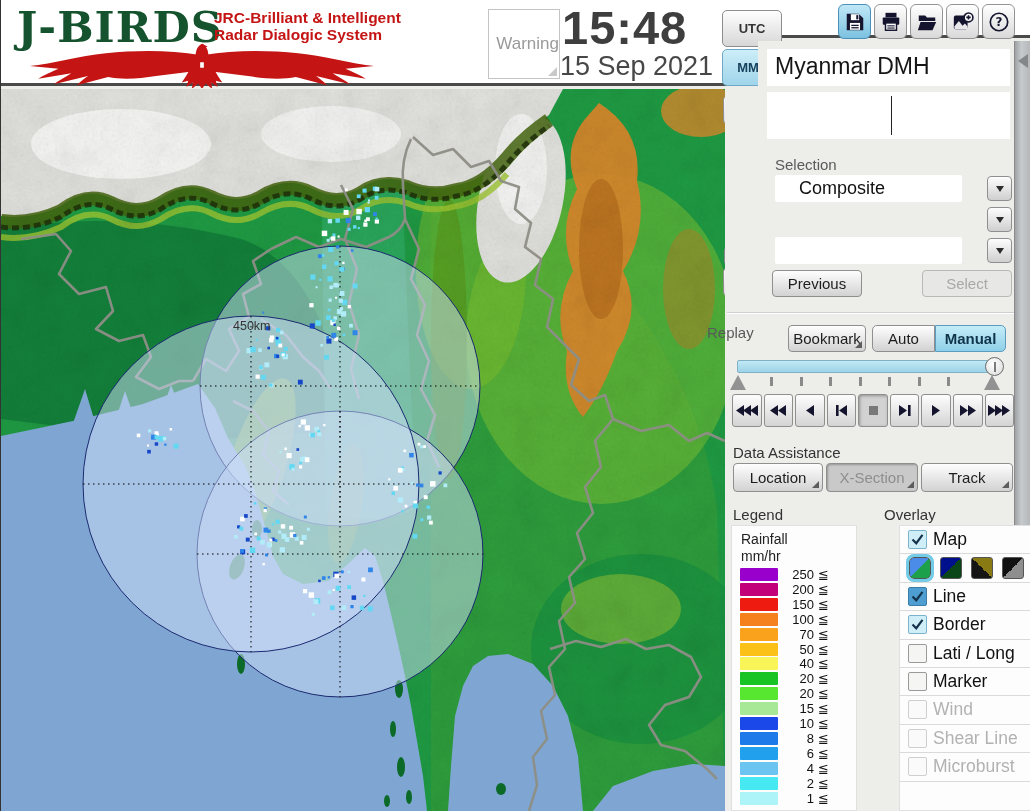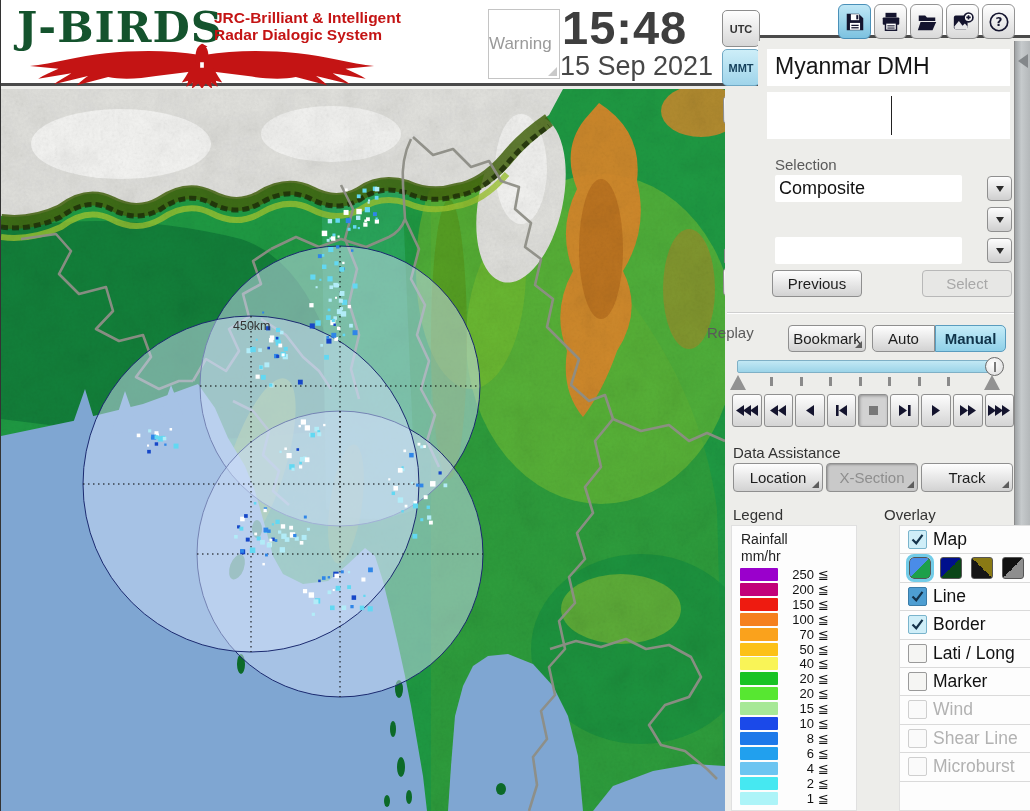--- a/index.html
+++ b/index.html
@@ -9,27 +9,27 @@
   .abs{position:absolute;}
 
   
   #hdr{left:0;top:0;width:757px;height:86px;background:#fff;border-bottom:3px solid #4a4a4a;}
   #hdr-right{left:757px;top:0;width:273px;height:38px;background:#fff;border-bottom:3px solid #4a4a4a;}
   #logo-title{left:16px;top:2px;font-family:"DejaVu Serif","Liberation Serif",serif;
       font-weight:bold;font-size:43px;color:#14532d;letter-spacing:1px;}
   #logo-sub{left:213px;top:9px;color:#c41414;font-weight:bold;font-size:15.5px;line-height:1.12;white-space:nowrap;}
   #eagle{left:10px;top:42px;}
   #warning-btn{left:487px;top:9px;width:72px;height:70px;background:#fff;border:1px solid #c4c4c4;
-      color:#9a9a9a;font-size:17px;display:flex;align-items:center;justify-content:flex-start;}
+      color:#9a9a9a;font-size:17px;display:flex;align-items:center;justify-content:flex-end;padding-left:40px;}
   #warning-btn .grip{position:absolute;right:2px;bottom:2px;width:0;height:0;
       border-left:9px solid transparent;border-bottom:9px solid #c9c9c9;}
   #clock-time{left:561px;top:0px;font-size:47px;font-weight:bold;color:#3e3e3e;letter-spacing:1px;}
   #clock-date{left:559px;top:51px;font-size:27px;color:#474747;}
-  .tz-btn{left:721px;width:38px;height:37px;border-radius:5px;border:1px solid #8d8d8d;
-      font-size:11px;font-weight:bold;color:#333;display:flex;align-items:center;justify-content:center;
+  .tz-btn{left:721px;width:60px;height:37px;border-radius:5px;border:1px solid #8d8d8d;
+      font-size:13px;font-weight:bold;color:#333;display:flex;align-items:center;justify-content:center;
       background:linear-gradient(#fefefe,#d7d7d7);}
   #tz-mmt{top:49px;background:linear-gradient(#cdeef8,#9fd4ea);border-color:#6fa8c4;color:#16415c;}
   #toolbar{left:837px;top:4px;display:flex;gap:3px;}
   .tb-btn{width:33px;height:35px;border:1px solid #949494;border-radius:6px;
       background:linear-gradient(#ffffff,#d9d9d9);display:flex;align-items:center;justify-content:center;}
   .tb-btn.active{background:linear-gradient(#bfe7f6,#7cc2e0);border-color:#4a90b8;}
   .tb-btn svg{width:22px;height:22px;}
 
   
   #rightcol-bg{left:757px;top:41px;width:256px;height:770px;background:#ededea;}
@@ -37,21 +37,21 @@
   #scrollstrip{left:1013px;top:41px;width:17px;height:770px;background:linear-gradient(90deg,#9fa3a5,#c6cacc 40%,#b2b6b8);border-left:1px solid #8a8a8a;}
   #collapse-arrow{left:1017px;top:54px;width:0;height:0;border-top:7px solid transparent;
       border-bottom:7px solid transparent;border-right:10px solid #83878a;}
   #site-box{left:766px;top:49px;width:243px;height:37px;background:#fff;}
   #site-box div{padding:4px 0 0 8px;font-size:23px;color:#161616;}
   #blank-box{left:766px;top:92px;width:243px;height:47px;background:#fff;}
   #blank-box .vline{position:absolute;left:124px;top:4px;bottom:4px;width:1px;background:#222;}
   .sec-label{font-size:15px;color:#5a5a5a;}
   .sec-label.dark{color:#333;}
   .dd-field{left:774px;width:187px;height:27px;background:#fff;font-size:18px;color:#111;
-      line-height:26px;padding-left:4px;border-radius:2px;}
+      line-height:26px;padding-left:24px;border-radius:2px;}
   .dd-btn{left:986px;width:25px;height:25px;border:1px solid #8f8f8f;border-radius:4px;
       background:linear-gradient(#fdfdfd,#cfcfcf);display:flex;align-items:center;justify-content:center;}
   .dd-btn .car{width:0;height:0;border-left:4px solid transparent;border-right:4px solid transparent;border-top:6px solid #2c2c2c;}
   .btn{border:1px solid #8f8f8f;border-radius:4px;background:linear-gradient(#fefefe,#d2d2d2);
       font-size:15px;color:#1d1d1d;display:flex;align-items:center;justify-content:center;position:absolute;}
   .btn.disabled{color:#a8a8a8;border-color:#b8b8b8;background:#e7e7e5;}
   .btn.pressed{background:#c9c9c9;color:#8e8e8e;box-shadow:inset 1px 1px 2px rgba(0,0,0,.25);}
   .fold{position:absolute;right:3px;bottom:3px;width:0;height:0;
       border-left:7px solid transparent;border-bottom:7px solid #5d5d5d;}
   .groove{height:2px;border-top:1px solid #cfcfcf;border-bottom:1px solid #fff;}

